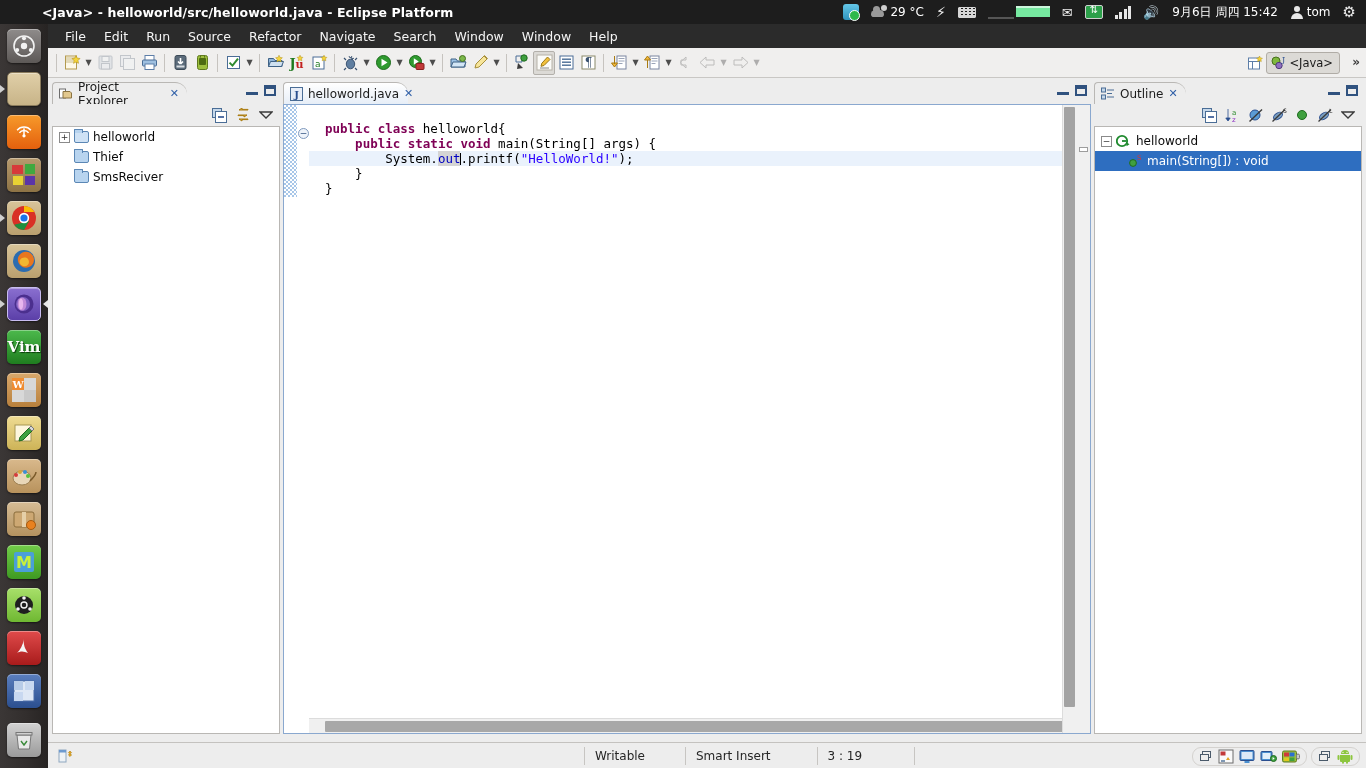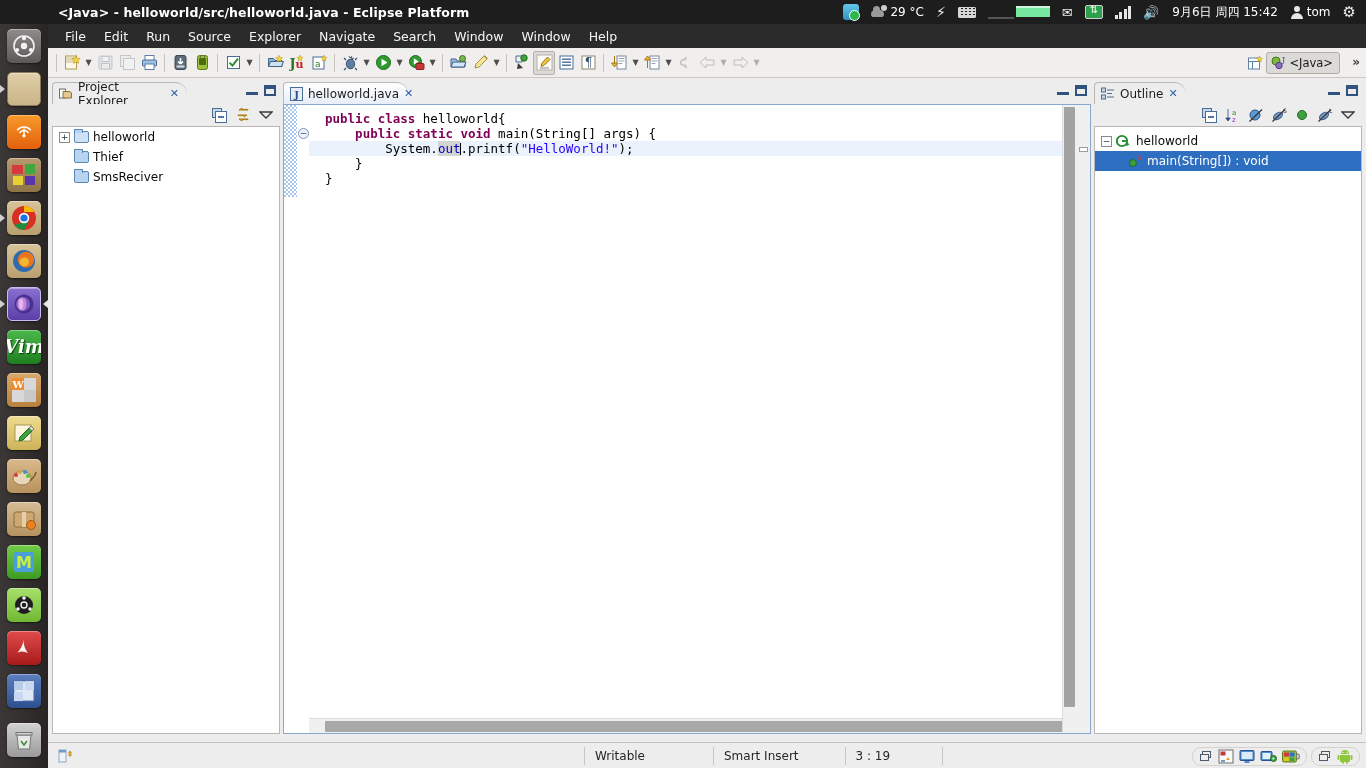--- a/index.html
+++ b/index.html
@@ -12,21 +12,21 @@
   #app { position: relative; width: 1366px; height: 768px; }
 
   
   .top-panel {
     position: absolute; left: 0; top: 0; width: 1366px; height: 24px;
     background: #1d1d1d;
     display: flex; align-items: center;
     color: #ffffff; font-size: 12px;
   }
   .win-title {
-    font-weight: bold; font-size: 12.5px; margin-left: 58px;
+    font-weight: bold; font-size: 12.5px; margin-left: 42px;
     white-space: nowrap; letter-spacing: .1px;
   }
   .tray { position: absolute; right: 4px; top: 0; height: 24px; display: flex; align-items: center; gap: 0; }
   .tray-item { display: flex; align-items: center; height: 24px; padding: 0 6px; font-size: 12px; color: #fff; }
   .tray-item.indicator-app { padding: 0 5px; }
   .ind-sq {
     width: 16px; height: 16px; border-radius: 3px;
     background: linear-gradient(#64c7e8,#2f93bd); position: relative;
     display: inline-block;
   }
@@ -348,21 +348,21 @@
             <circle cx="12" cy="12" r="9.5" fill="#4b2f8e"></circle>
             <ellipse cx="11" cy="12" rx="7" ry="7" fill="#7e5fc0"></ellipse>
             <ellipse cx="10" cy="12" rx="4.5" ry="6.6" fill="#c08ad8"></ellipse>
             <ellipse cx="9" cy="12" rx="2.2" ry="5.6" fill="#e8b6ee"></ellipse>
           </svg>
       </div>
     </div>
 
     <div class="launcher-item">
       <div class="licon" style="background:linear-gradient(#4cb94c,#1f7d1f);">
-        <span style="font-family:'DejaVu Serif',serif;font-style:italic;font-size:18px;color:#fff;text-shadow:1px 1px 1px #0a3d0a;">Vim</span>
+        <span style="font-family:'DejaVu Serif',serif;font-size:15px;color:#fff;text-shadow:1px 1px 1px #0a3d0a;">Vim</span>
       </div>
     </div>
 
     <div class="launcher-item">
       <div class="licon" style="background:linear-gradient(#d9a86c,#b8803c);">
         <svg width="26" height="26" viewBox="0 0 26 26">
             <rect x="1" y="1" width="12" height="12" fill="#ef8c32"></rect>
             <rect x="13" y="1" width="12" height="12" fill="#d8d8d8"></rect>
             <rect x="1" y="13" width="12" height="12" fill="#d8d8d8"></rect>
             <rect x="13" y="13" width="12" height="12" fill="#c9c9c9"></rect>
@@ -455,21 +455,21 @@
     </div>
   </div>
 
   <div class="eclipse">
 
     <div class="menubar">
       <div class="menu-item">File</div>
       <div class="menu-item">Edit</div>
       <div class="menu-item">Run</div>
       <div class="menu-item">Source</div>
-      <div class="menu-item">Explorer</div>
+      <div class="menu-item">Refactor</div>
       <div class="menu-item">Navigate</div>
       <div class="menu-item">Search</div>
       <div class="menu-item">Window</div>
       <div class="menu-item">Window</div>
       <div class="menu-item">Help</div>
     </div>
 
     <div class="toolbar">
       <div class="tb-sep"></div>
 
@@ -772,21 +772,21 @@
 
         <div class="editor-frame">
           <div class="editor-inner">
             <div class="ann-col">
               <div class="ann-strip"></div>
             </div>
             <div class="fold-col">
               <div class="fold-marker">−</div>
             </div>
             <div class="code-area">
-              <div style="padding-top:6px">
+              <div style="padding-top:16px">
                 <div class="code-line"><span class="kw">public class</span> helloworld{</div>
                 <div class="code-line">    <span class="kw">public static void</span> main(String[] args) {</div>
                 <div class="code-line current">        System.<span class="fld occ">out</span><span class="caret"></span>.printf(<span class="str">"HelloWorld!"</span>);</div>
                 <div class="code-line">    }</div>
                 <div class="code-line">}</div>
               </div>
               <div class="h-scroll">
                 <div class="h-thumb"></div>
               </div>
             </div>
@@ -894,21 +894,21 @@
 
     <div class="statusbar">
       <div class="sb-cell first" style="width:56px">
         <svg width="18" height="16" viewBox="0 0 18 16">
             <rect x="1" y="2" width="7" height="12" fill="#eef2f6" stroke="#8fa8c0"></rect>
             <rect x="1" y="2" width="7" height="2.5" fill="#6d9ad0"></rect>
             <path d="M12 3l1.6 1.6-1.2 1.2 1.2 1.2L12 8.6 10.4 7l1.2-1.2-1.2-1.2z" fill="#e0a31f" stroke="#9b7212" stroke-width=".5"></path>
           </svg>
       </div>
       <div class="sb-cell" style="margin-left:480px">Writable</div>
-      <div class="sb-cell" style="margin-left:58px">Smart Insert</div>
+      <div class="sb-cell" style="margin-left:30px">Smart Insert</div>
       <div class="sb-cell" style="margin-left:36px">3 : 19</div>
       <div class="sb-cell" style="margin-left:42px;width:1px;padding:0"></div>
 
       <div class="sb-right">
         <div class="sb-grp">
           <span>
             <svg width="14" height="13" viewBox="0 0 14 13">
                 <rect x="3.5" y="1.5" width="8" height="6" fill="none" stroke="#4a5a6a"></rect>
                 <rect x="1.5" y="4.5" width="8" height="6" fill="#ededed" stroke="#4a5a6a"></rect>
               </svg>

